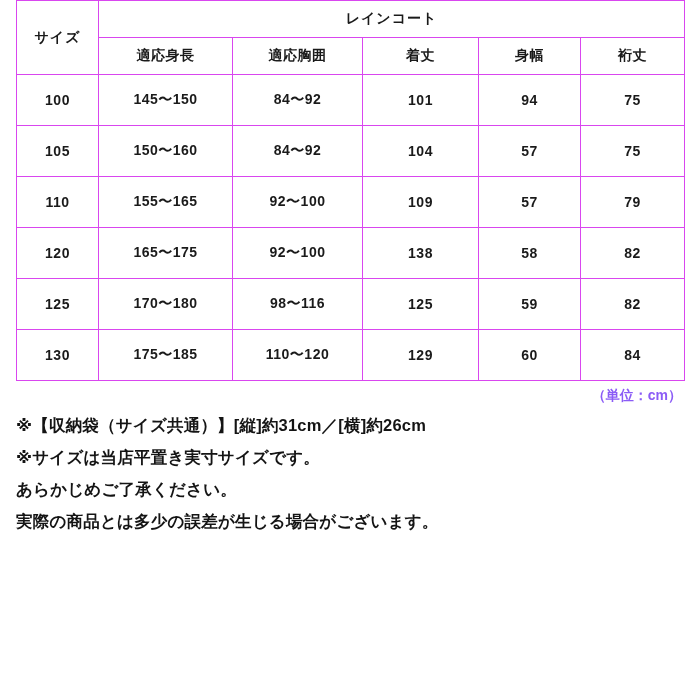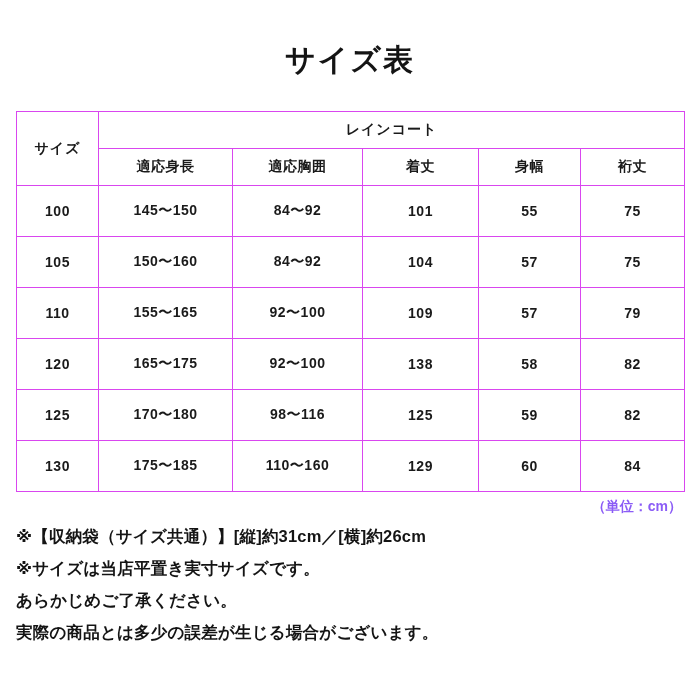--- a/index.html
+++ b/index.html
@@ -96,21 +96,20 @@
     color: #141414;
     letter-spacing: 0.2px;
     white-space: nowrap;
   }
 </style>
 </head>
 <body>
 
 <div class="page">
 
-  <div class="title">サイズ表</div>
 
   <table class="size-table">
     <colgroup>
       <col class="col-size">
       <col class="col-a">
       <col class="col-b">
       <col class="col-c">
       <col class="col-d">
       <col class="col-e">
     </colgroup>
@@ -126,21 +125,21 @@
         <th class="sub-head">身幅</th>
         <th class="sub-head">裄丈</th>
       </tr>
     </thead>
     <tbody>
       <tr>
         <td>100</td>
         <td>145〜150</td>
         <td>84〜92</td>
         <td>101</td>
-        <td>55</td>
+        <td>94</td>
         <td>75</td>
       </tr>
       <tr>
         <td>105</td>
         <td>150〜160</td>
         <td>84〜92</td>
         <td>104</td>
         <td>57</td>
         <td>75</td>
       </tr>
@@ -164,21 +163,21 @@
         <td>125</td>
         <td>170〜180</td>
         <td>98〜116</td>
         <td>125</td>
         <td>59</td>
         <td>82</td>
       </tr>
       <tr>
         <td>130</td>
         <td>175〜185</td>
-        <td>110〜160</td>
+        <td>110〜120</td>
         <td>129</td>
         <td>60</td>
         <td>84</td>
       </tr>
     </tbody>
   </table>
 
   <div class="unit">（単位：cm）</div>
 
   <div class="notes">

